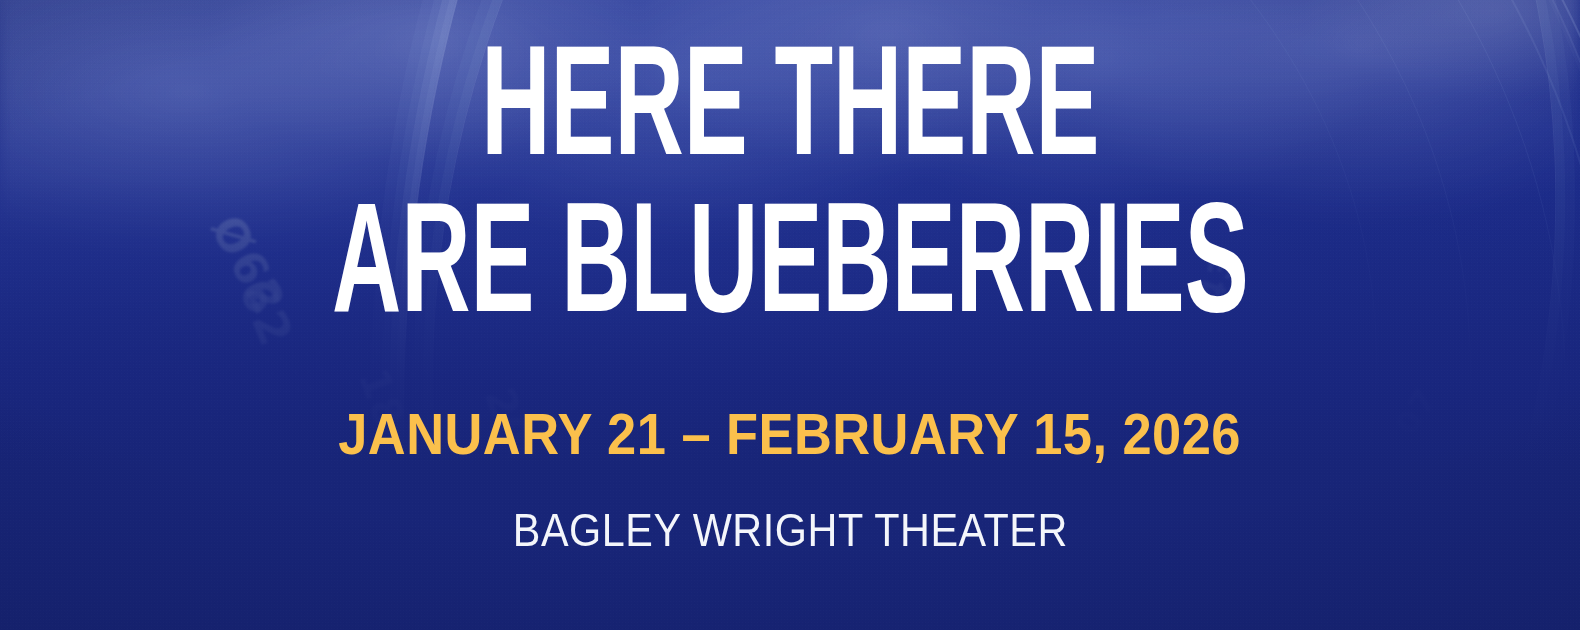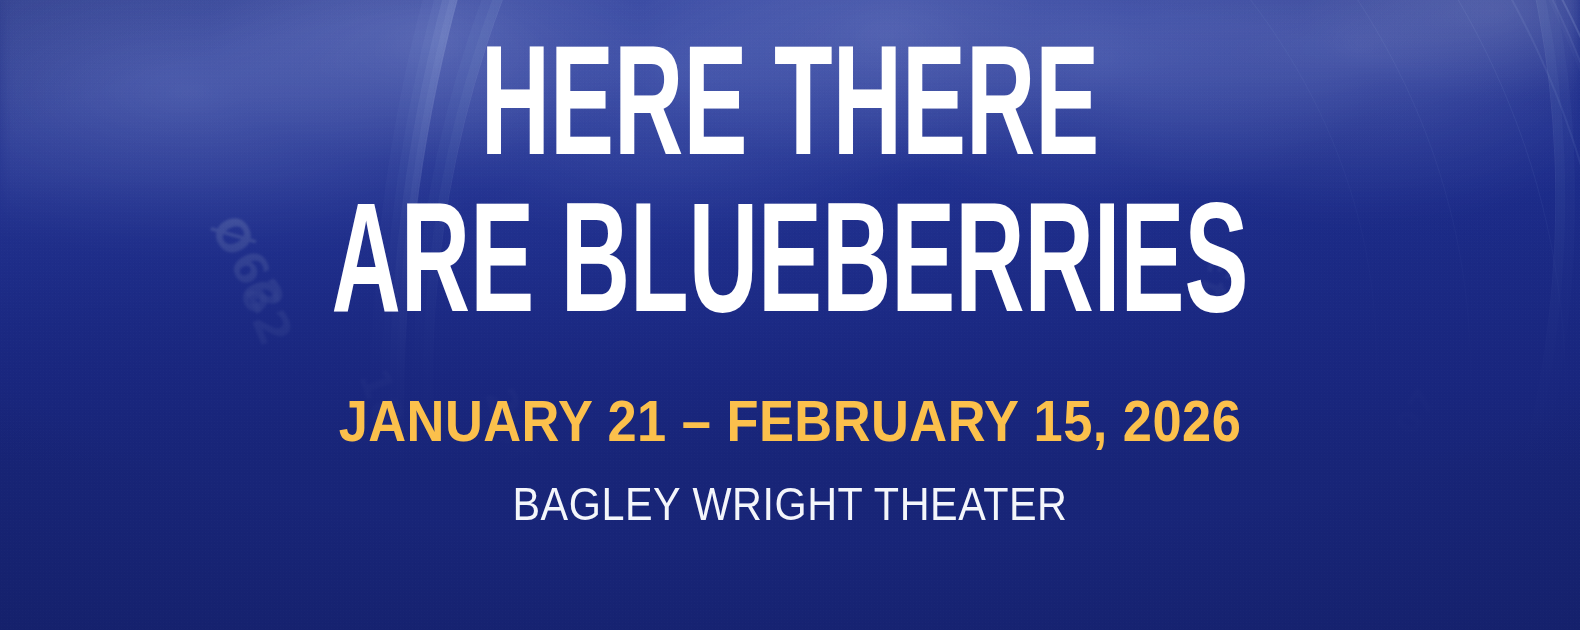--- a/index.html
+++ b/index.html
@@ -170,22 +170,24 @@
     background: radial-gradient(130% 105% at 50% 42%, rgba(0,0,0,0) 42%, rgba(9,16,58,.30) 82%, rgba(7,13,50,.52) 100%);
     pointer-events: none;
   }
 
   
   .content {
     position: absolute;
     inset: 0;
     display: flex;
     flex-direction: column;
+    align-items: center;
     text-align: center;
     z-index: 5;
+    gap: 13px;
   }
 
   .show-title {
     margin: 0;
     color: #ffffff;
     font-family: "Liberation Sans Narrow", "Liberation Sans", sans-serif;
     font-weight: 700;
     text-transform: uppercase;
     line-height: .93;
     letter-spacing: 0;

